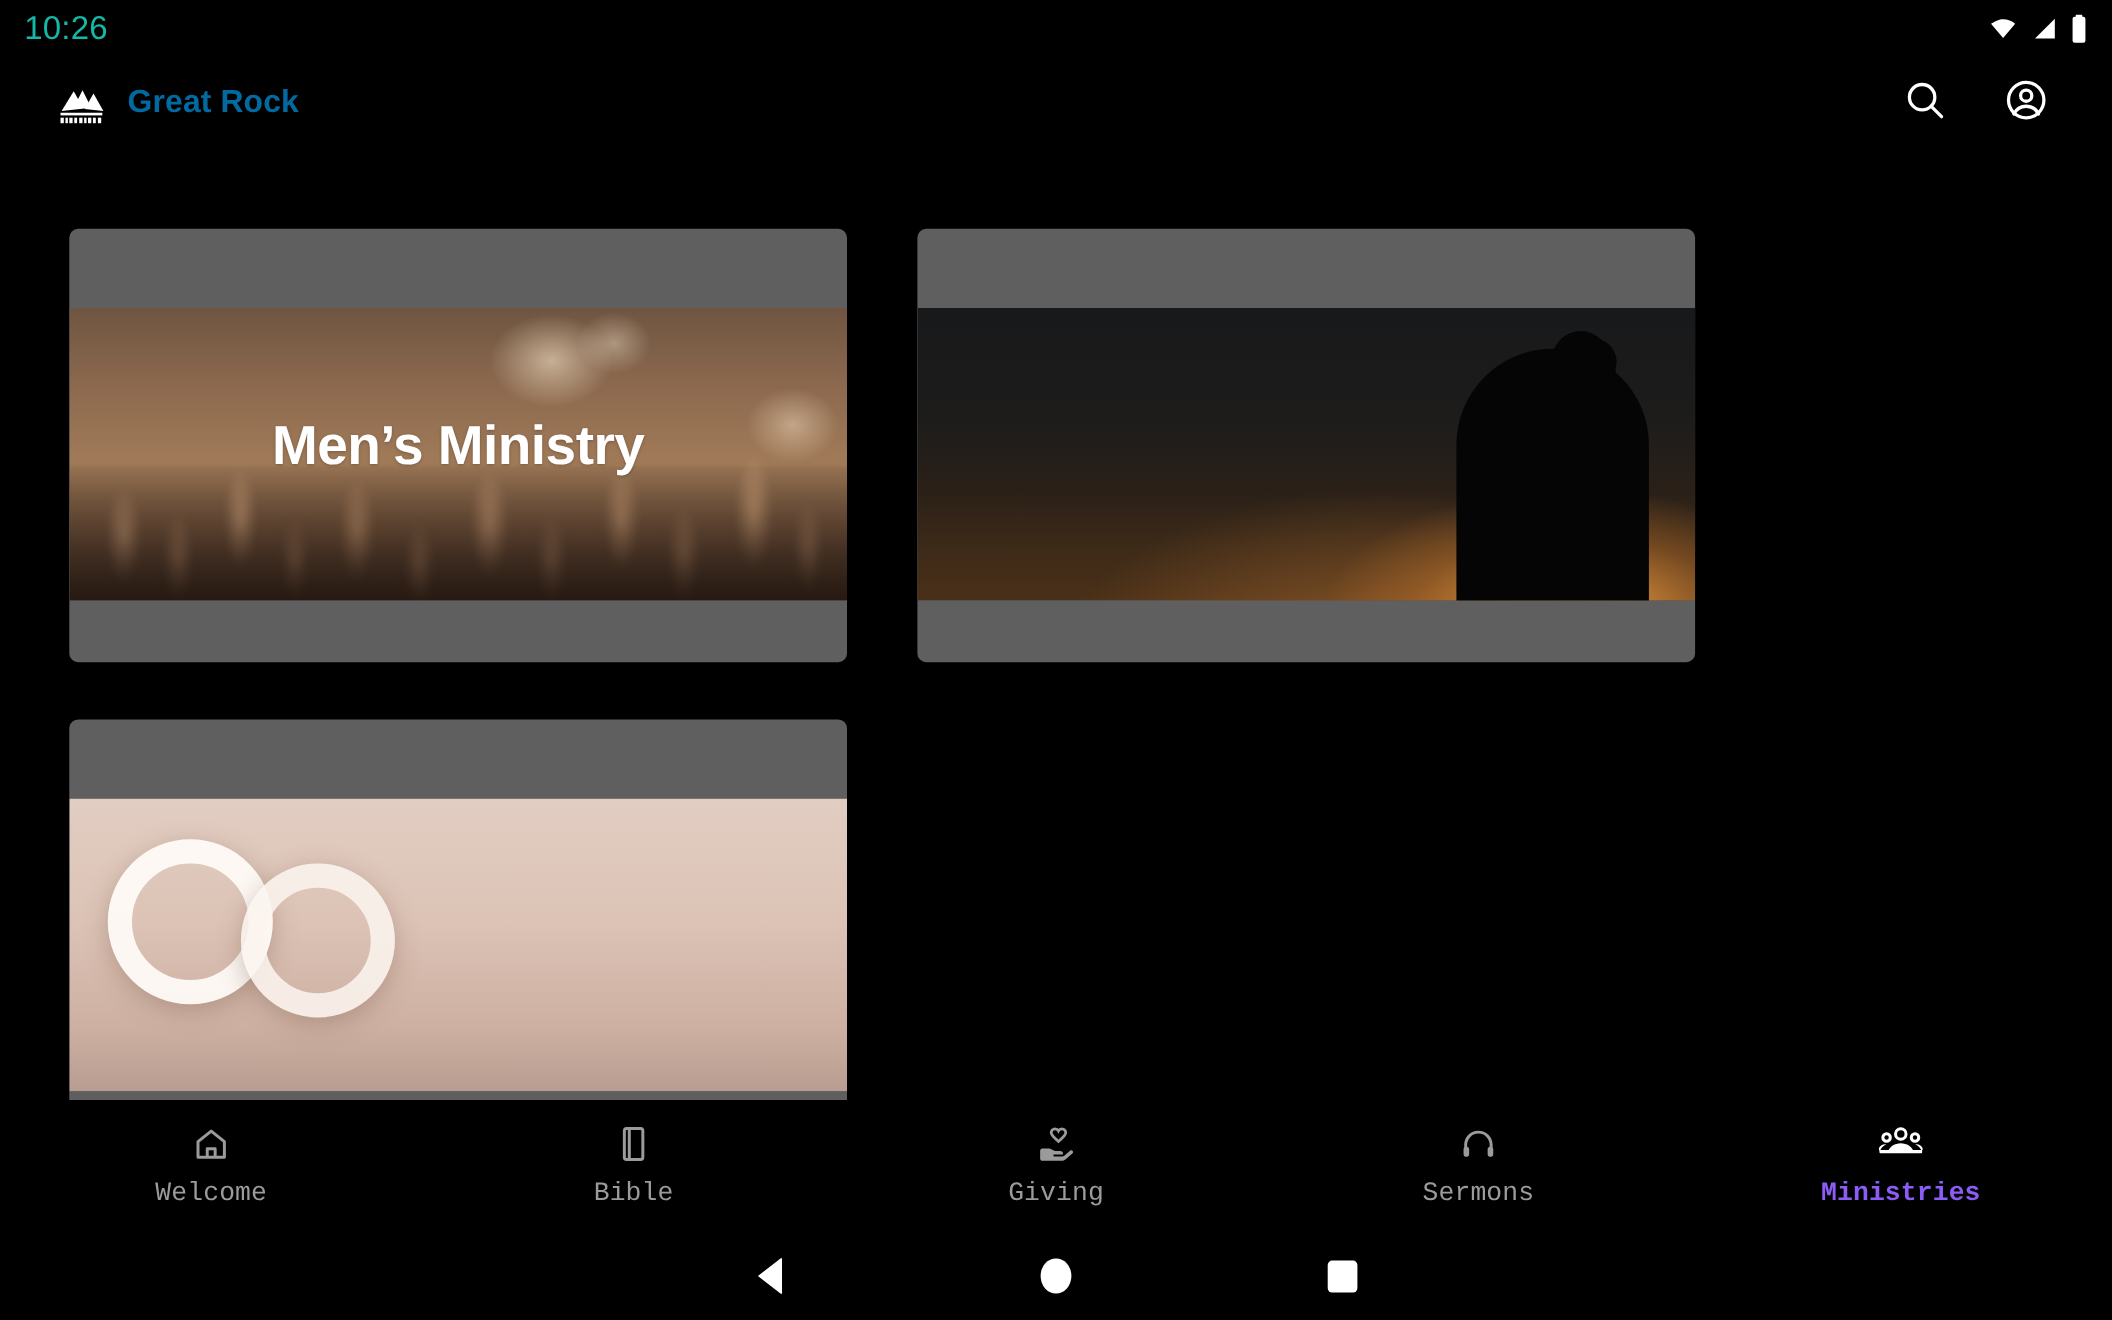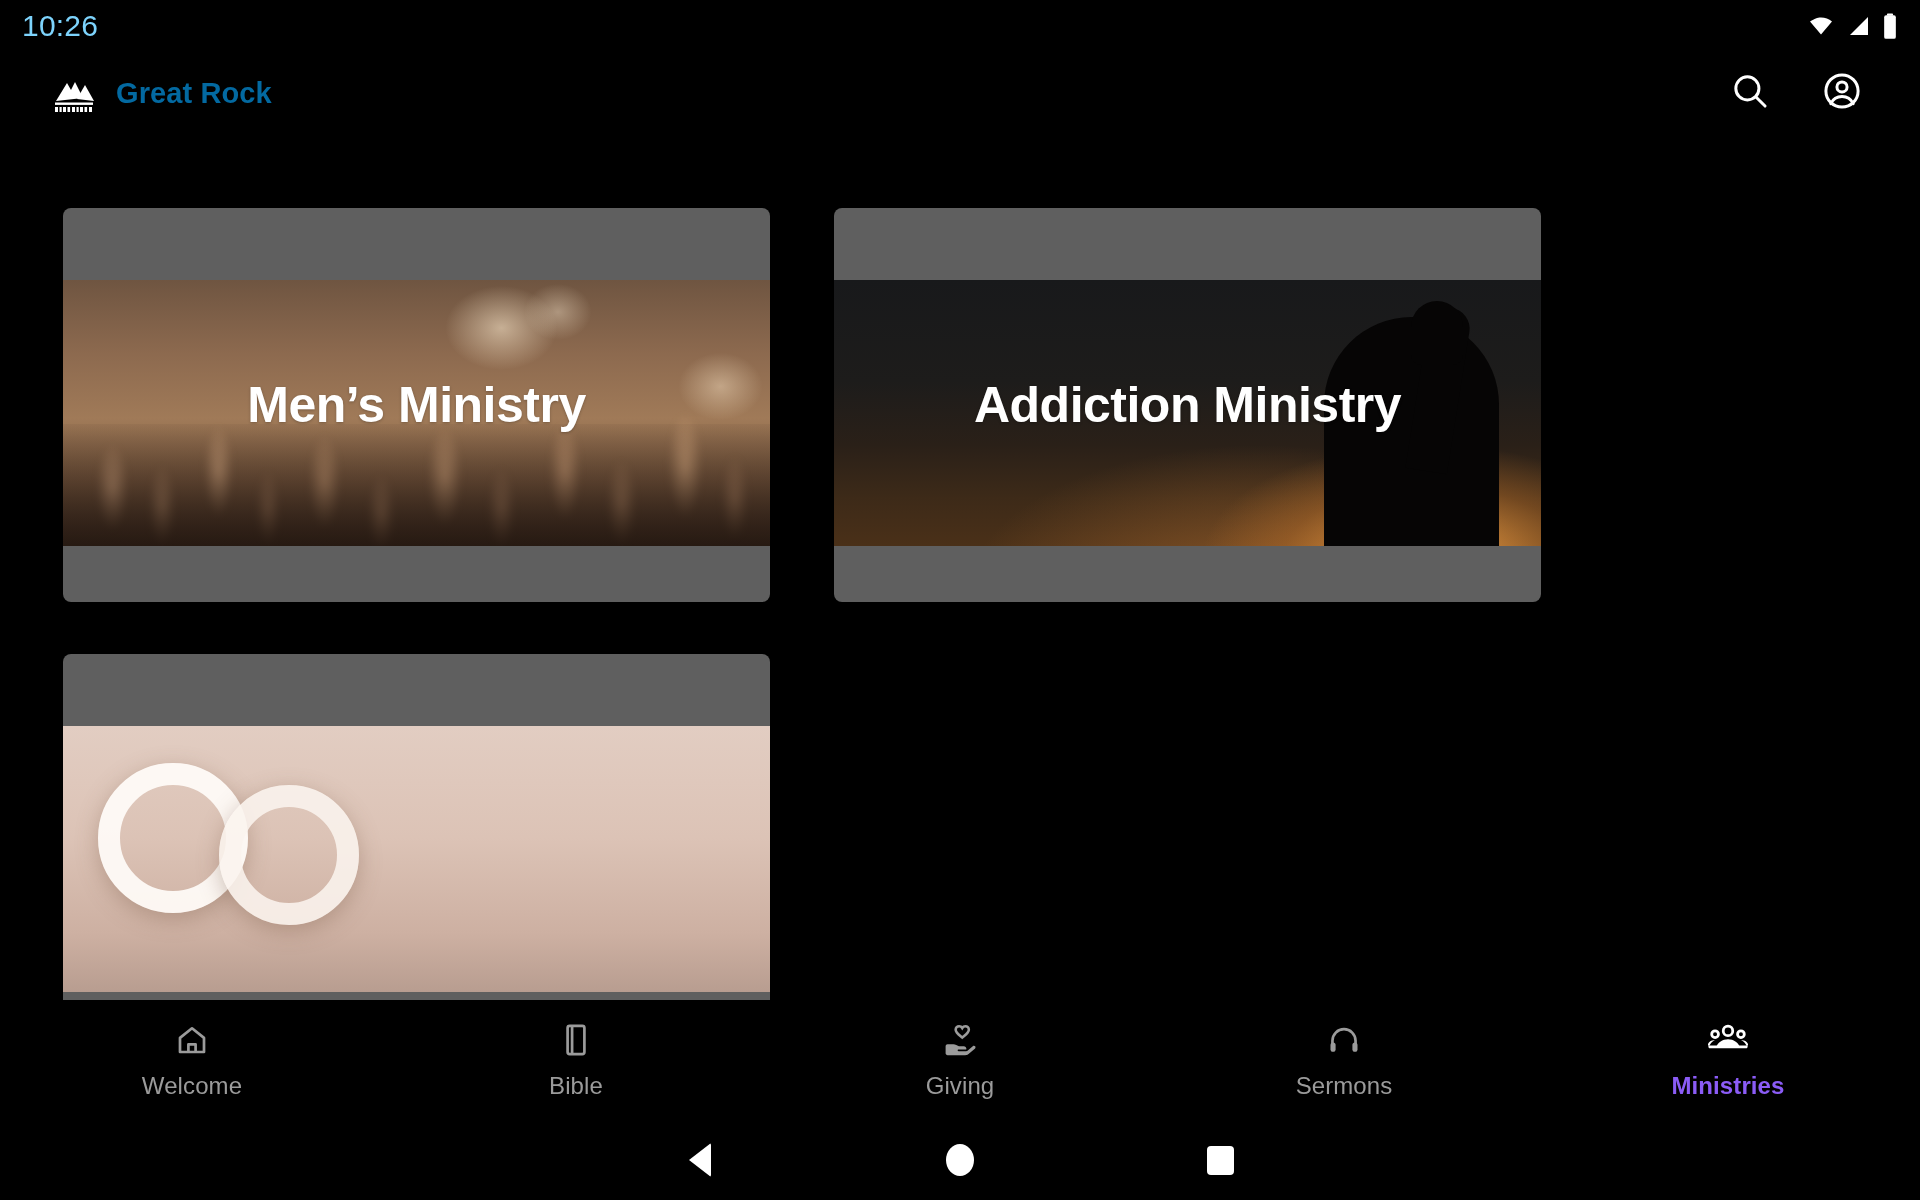--- a/index.html
+++ b/index.html
@@ -12,21 +12,21 @@
 
   
   .status-bar {
     position: absolute; top: 0; left: 0;
     width: 1920px; height: 52px;
     display: flex; align-items: center; justify-content: space-between;
     padding: 0 22px 0 22px;
     background: #000;
   }
   .status-clock {
-    color: #7dd3fc; font-size: 30px; font-weight: 400;
+    color: #14b8a6; font-size: 30px; font-weight: 400;
     letter-spacing: 0.2px;
     line-height: 1;
   }
   .status-icons { display: flex; align-items: center; gap: 9px; }
   .status-icons svg { display: block; }
 
   
   .app-bar {
     position: absolute; top: 52px; left: 0;
     width: 1920px; height: 82px;
@@ -198,20 +198,21 @@
   .media-sunrise .fist.f2 { left: 58%; height: 70px; transform: rotate(6deg); }
   .media-sunrise .fist.f3 { left: 66%; height: 58px; }
 
   
   .bottom-nav {
     position: absolute; bottom: 80px; left: 0;
     width: 1920px; height: 120px;
     background: #000;
     display: flex; align-items: center;
     z-index: 10;
+    font-family: Liberation Mono, monospace;
   }
   .nav-item {
     flex: 1;
     display: flex; flex-direction: column;
     align-items: center; justify-content: center;
     gap: 13px; cursor: pointer; height: 100%;
   }
   .nav-item .nav-icon { height: 38px; display: flex; align-items: center; }
   .nav-item .nav-label {
     font-size: 24px; color: #9b9b9b; font-weight: 400;
@@ -322,21 +323,20 @@
     </div>
 
     <div class="card">
       <div class="card-media">
         <div class="media-glow">
           <div class="silhouette"></div>
           <div class="arm"></div>
           <div class="hand"></div>
         </div>
       </div>
-      <div class="card-label">Addiction Ministry</div>
     </div>
 
     <div class="card">
       <div class="card-media">
         <div class="media-rings">
           <div class="ring r1"></div>
           <div class="ring r2"></div>
         </div>
       </div>
       <div class="card-label"></div>

